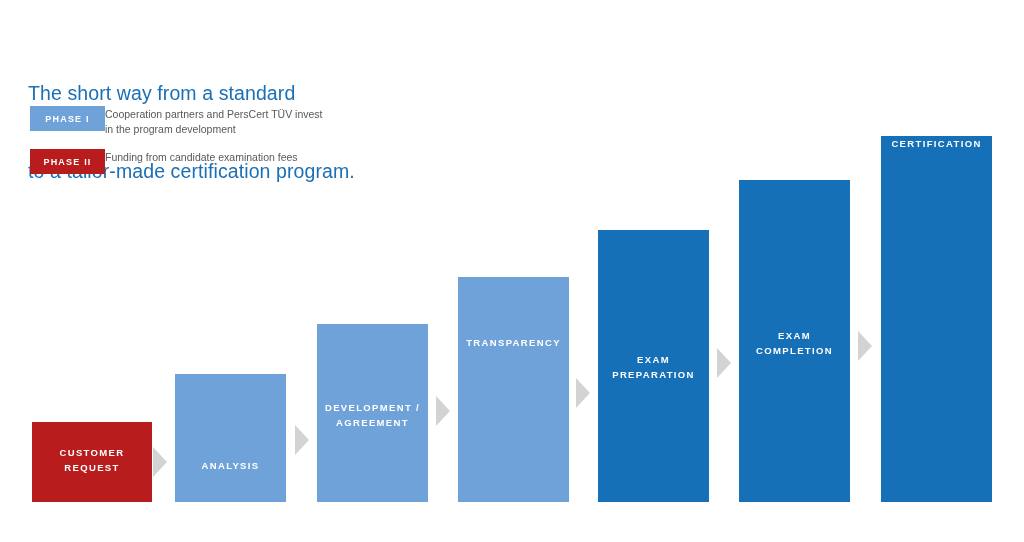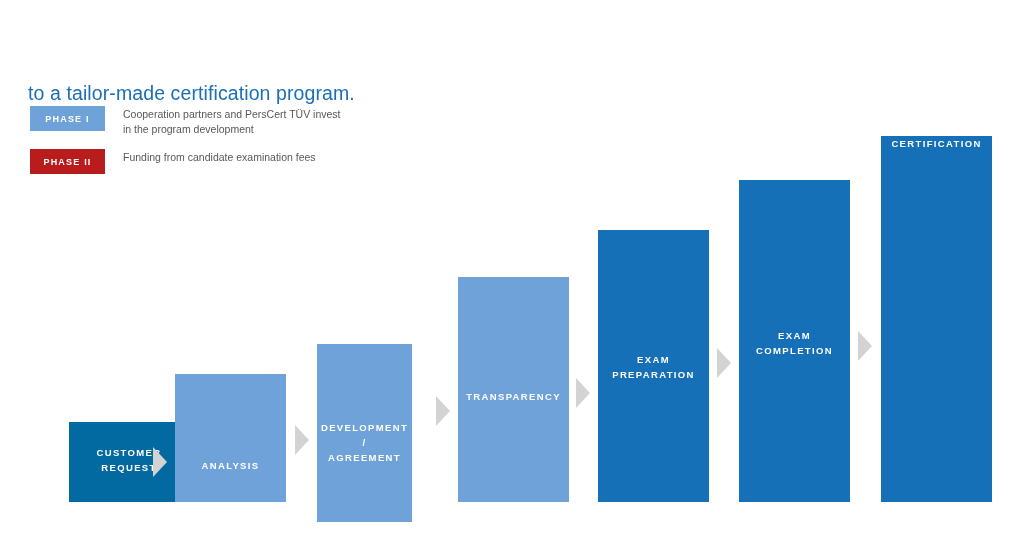--- a/index.html
+++ b/index.html
@@ -48,21 +48,20 @@
     flex: 0 0 75px;
     display: flex;
     align-items: center;
     justify-content: center;
     color: #ffffff;
     font-size: 9px;
     font-weight: bold;
     letter-spacing: 1.2px;
   }
   .legend-text {
-    margin-left: 18px;
     color: #58585a;
     font-size: 10.5px;
     line-height: 14.5px;
     padding-top: 1px;
     white-space: pre-line;
   }
 
   
   #staircase {
     position: absolute;
@@ -96,52 +95,53 @@
     height: 0;
     border-top: 15px solid transparent;
     border-bottom: 15px solid transparent;
     border-left: 14px solid #d3d3d3;
   }
 </style>
 </head>
 <body>
 
 <div id="title-block">
+  <span class="title-line">The short way from a standard</span>
   <span class="title-line">to a tailor-made certification program.</span>
 </div>
 
 <div id="legend">
   <div class="legend-row">
     <div class="legend-swatch" style="background:#6fa2d8">PHASE I</div>
     <div class="legend-text">Cooperation partners and PersCert TÜV invest
 in the program development</div>
   </div>
   <div class="legend-row">
     <div class="legend-swatch" style="background:#b91c1c">PHASE II</div>
     <div class="legend-text">Funding from candidate examination fees</div>
   </div>
 </div>
 
 <div id="staircase">
 
-  <div class="bar" style="left:32px; top:422px; width:120px; height:80px; background:#0369a1; padding-top:23px;margin-left:37px;">
+  <div class="bar" style="left:32px; top:422px; width:120px; height:80px; background:#b91c1c; padding-top:23px;">
     <span class="bar-label">CUSTOMER
 REQUEST</span>
   </div>
 
   <div class="bar" style="left:175px; top:374px; width:111px; height:128px; background:#6fa2d8; padding-top:84px;">
     <span class="bar-label">ANALYSIS</span>
   </div>
 
-  <div class="bar" style="left:317px; top:324px; width:95px; height:178px; background:#6fa2d8; padding-top:76px;margin-top:20px;">
+  <div class="bar" style="left:317px; top:324px; width:111px; height:178px; background:#6fa2d8; padding-top:76px;">
     <span class="bar-label">DEVELOPMENT /
 AGREEMENT</span>
   </div>
 
-  <div class="bar" style="left:458px; top:277px; width:111px; height:225px; background:#6fa2d8; padding-top:112px;">
+  <div class="bar" style="left:458px; top:277px; width:111px; height:225px; background:#6fa2d8; padding-top:58px;">
     <span class="bar-label">TRANSPARENCY</span>
   </div>
 
   <div class="bar" style="left:598px; top:230px; width:111px; height:272px; background:#1670b8; padding-top:122px;">
     <span class="bar-label">EXAM
 PREPARATION</span>
   </div>
 
   <div class="bar" style="left:739px; top:180px; width:111px; height:322px; background:#1670b8; padding-top:148px;">
     <span class="bar-label">EXAM

